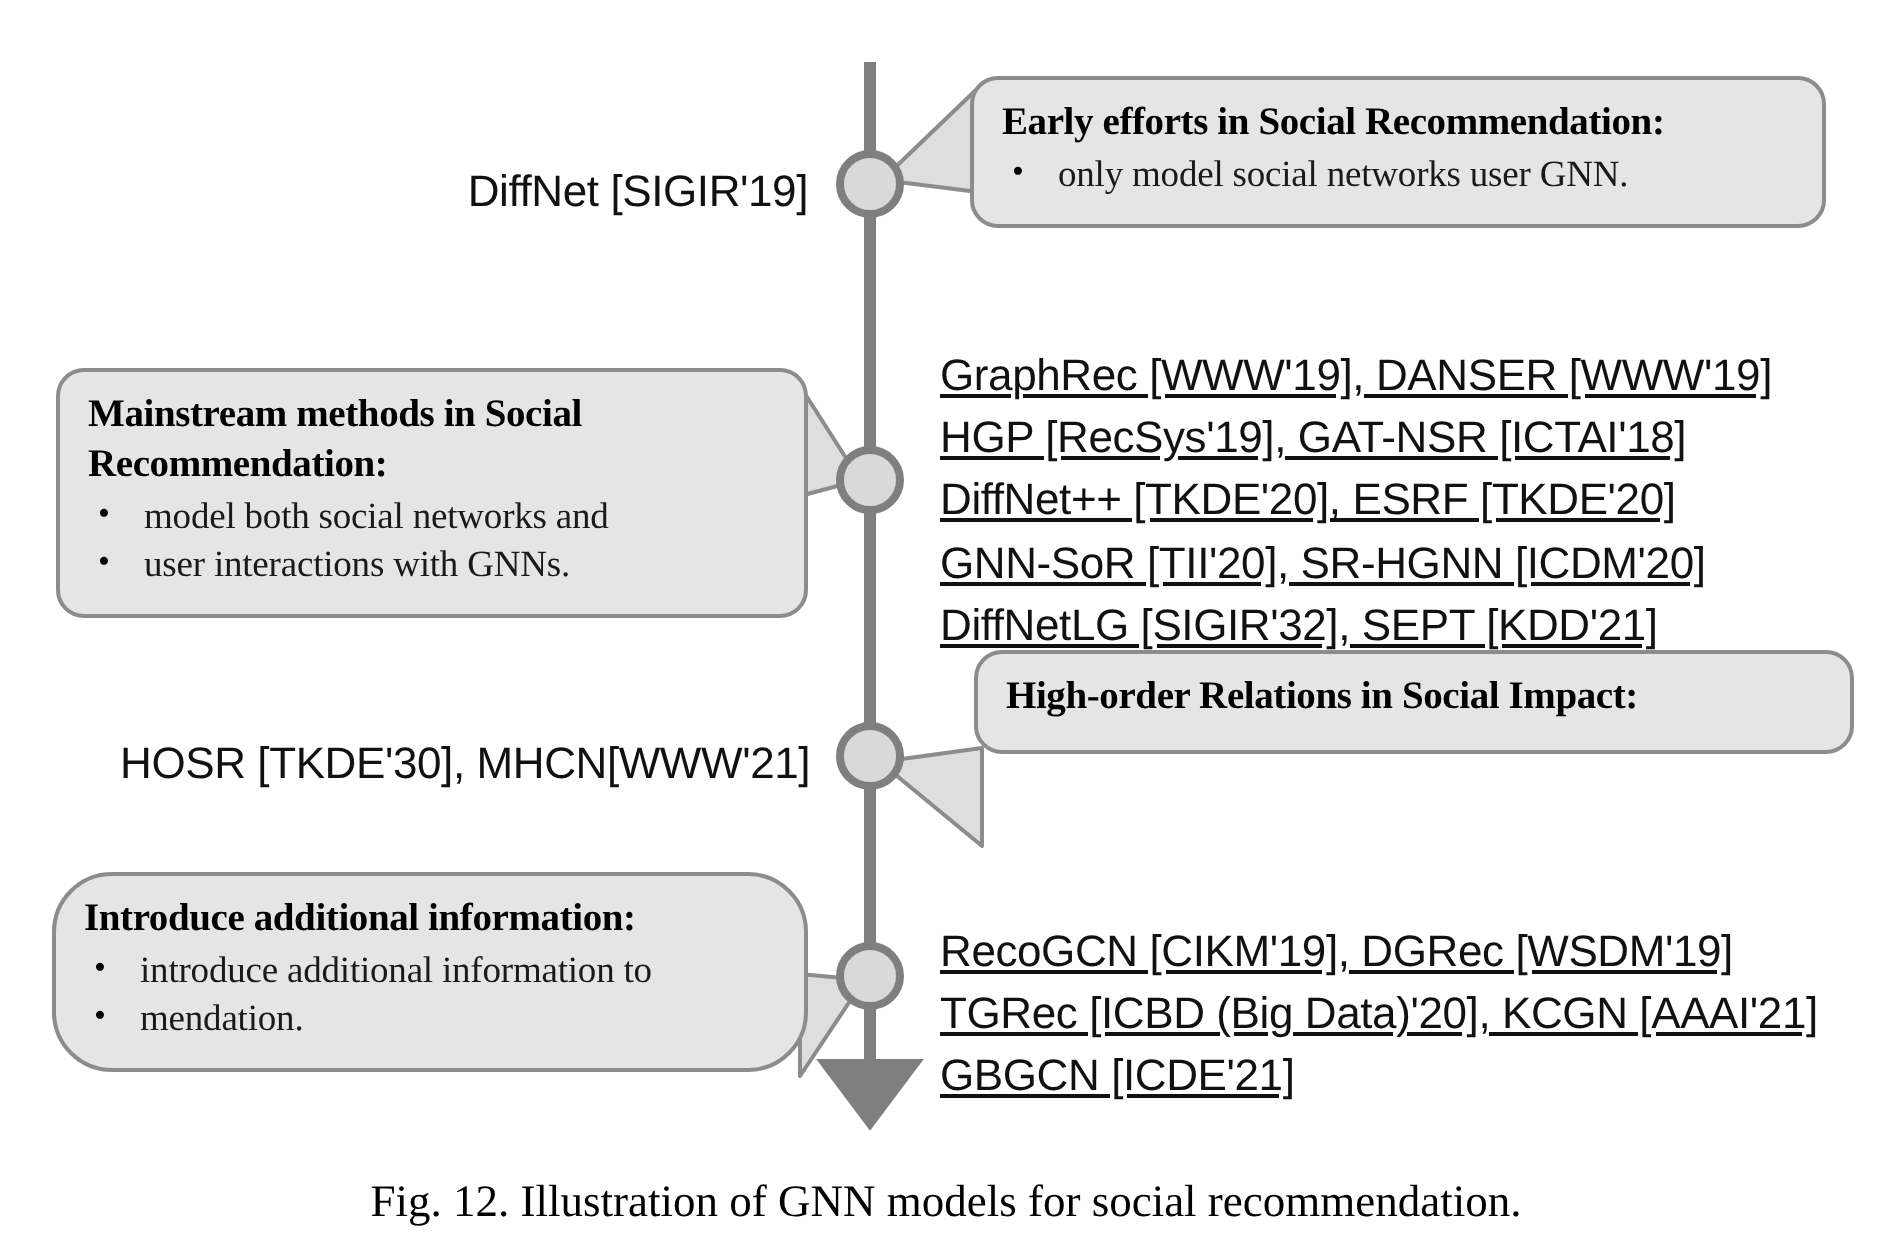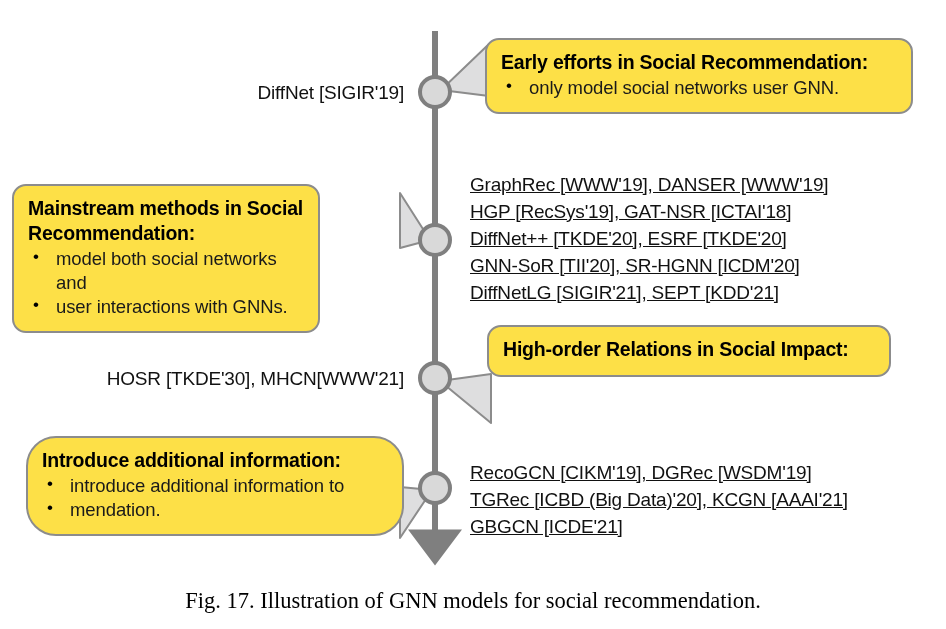--- a/index.html
+++ b/index.html
@@ -27,25 +27,26 @@
     top: 0;
     width: 946px;
     height: 629px;
     pointer-events: none;
   }
 
   
   .callout {
     position: absolute;
     box-sizing: border-box;
-    background: #fde047;
+    background: #e5e5e5;
     border: 2px solid #8c8c8c;
     border-radius: 14px;
     padding: 10px 14px 12px 14px;
     z-index: 3;
+    font-family: Liberation Serif, serif;
   }
   .callout-title {
     font-weight: bold;
     font-size: 19.5px;
     line-height: 1.28;
     letter-spacing: -0.2px;
     color: #000000;
     margin: 0 0 1px 0;
     white-space: pre-line;
   }
@@ -67,21 +68,21 @@
     position: absolute;
     left: 5px;
     top: -1px;
     font-size: 17px;
     color: #000;
   }
 
   
   .plain-block {
     position: absolute;
-    font-size: 19px;
+    font-size: 22px;
     line-height: 1.42;
     color: #111111;
     letter-spacing: -0.2px;
     z-index: 2;
     white-space: nowrap;
   }
   .plain-block .line { display: block; }
   .center-lines { text-align: left; text-decoration: underline; }
   .right-lines { text-align: right; }
 
@@ -132,40 +133,40 @@
     <div class="callout-title">Early efforts in Social Recommendation:</div>
     <ul class="callout-bullets">
       <li>only model social networks user GNN.</li>
     </ul>
   </div>
 
   <div class="plain-block right-lines" style="left:200px; top:80px; width:204px;">
     <span class="line">DiffNet [SIGIR'19]</span>
   </div>
 
-  <div class="callout" style="left:12px; top:184px; width:308px;">
+  <div class="callout" style="left:28px; top:184px; width:376px;">
     <div class="callout-title">Mainstream methods in Social
 Recommendation:</div>
     <ul class="callout-bullets">
       <li>model both social networks and</li>
       <li style="padding-left:28px;">
         <span>user interactions with GNNs.</span>
       </li>
     </ul>
   </div>
 
   <div class="plain-block center-lines" style="left:470px; top:172px; width:420px;">
     <span class="line">GraphRec [WWW'19], DANSER [WWW'19]</span>
     <span class="line">HGP [RecSys'19], GAT-NSR [ICTAI'18]</span>
     <span class="line">DiffNet++ [TKDE'20], ESRF [TKDE'20]</span>
     <span class="line">GNN-SoR [TII'20], SR-HGNN [ICDM'20]</span>
-    <span class="line">DiffNetLG [SIGIR'21], SEPT [KDD'21]</span>
+    <span class="line">DiffNetLG [SIGIR'32], SEPT [KDD'21]</span>
   </div>
 
-  <div class="callout" style="left:487px; top:325px; width:404px;">
+  <div class="callout" style="left:487px; top:325px; width:440px;">
     <div class="callout-title">High-order Relations in Social Impact:</div>
   </div>
 
   <div class="plain-block right-lines" style="left:60px; top:366px; width:344px;">
     <span class="line">HOSR [TKDE'30], MHCN[WWW'21]</span>
   </div>
 
   <div class="callout" style="left:26px; top:436px; width:378px;border-radius:30px;">
     <div class="callout-title">Introduce additional information:</div>
     <ul class="callout-bullets">
@@ -175,15 +176,15 @@
       </li>
     </ul>
   </div>
 
   <div class="plain-block center-lines" style="left:470px; top:460px; width:430px;">
     <span class="line">RecoGCN [CIKM'19], DGRec [WSDM'19]</span>
     <span class="line">TGRec [ICBD (Big Data)'20], KCGN [AAAI'21]</span>
     <span class="line">GBGCN [ICDE'21]</span>
   </div>
 
-  <div id="caption">Fig. 17.  Illustration of GNN models for social recommendation.</div>
+  <div id="caption">Fig. 12.  Illustration of GNN models for social recommendation.</div>
 
 </div>
 
 </body></html>

